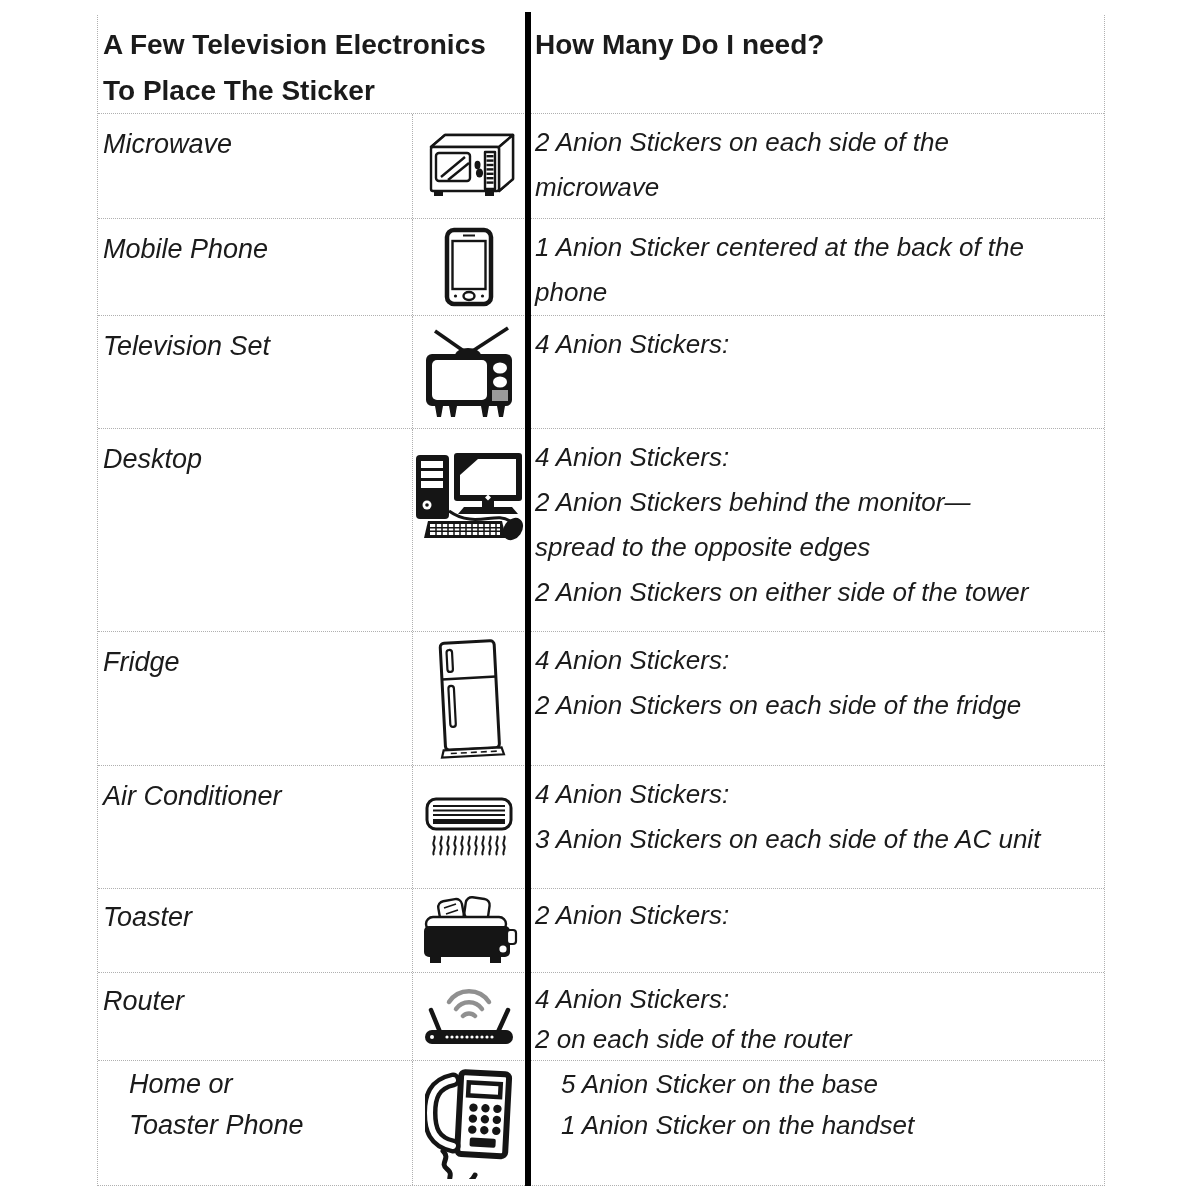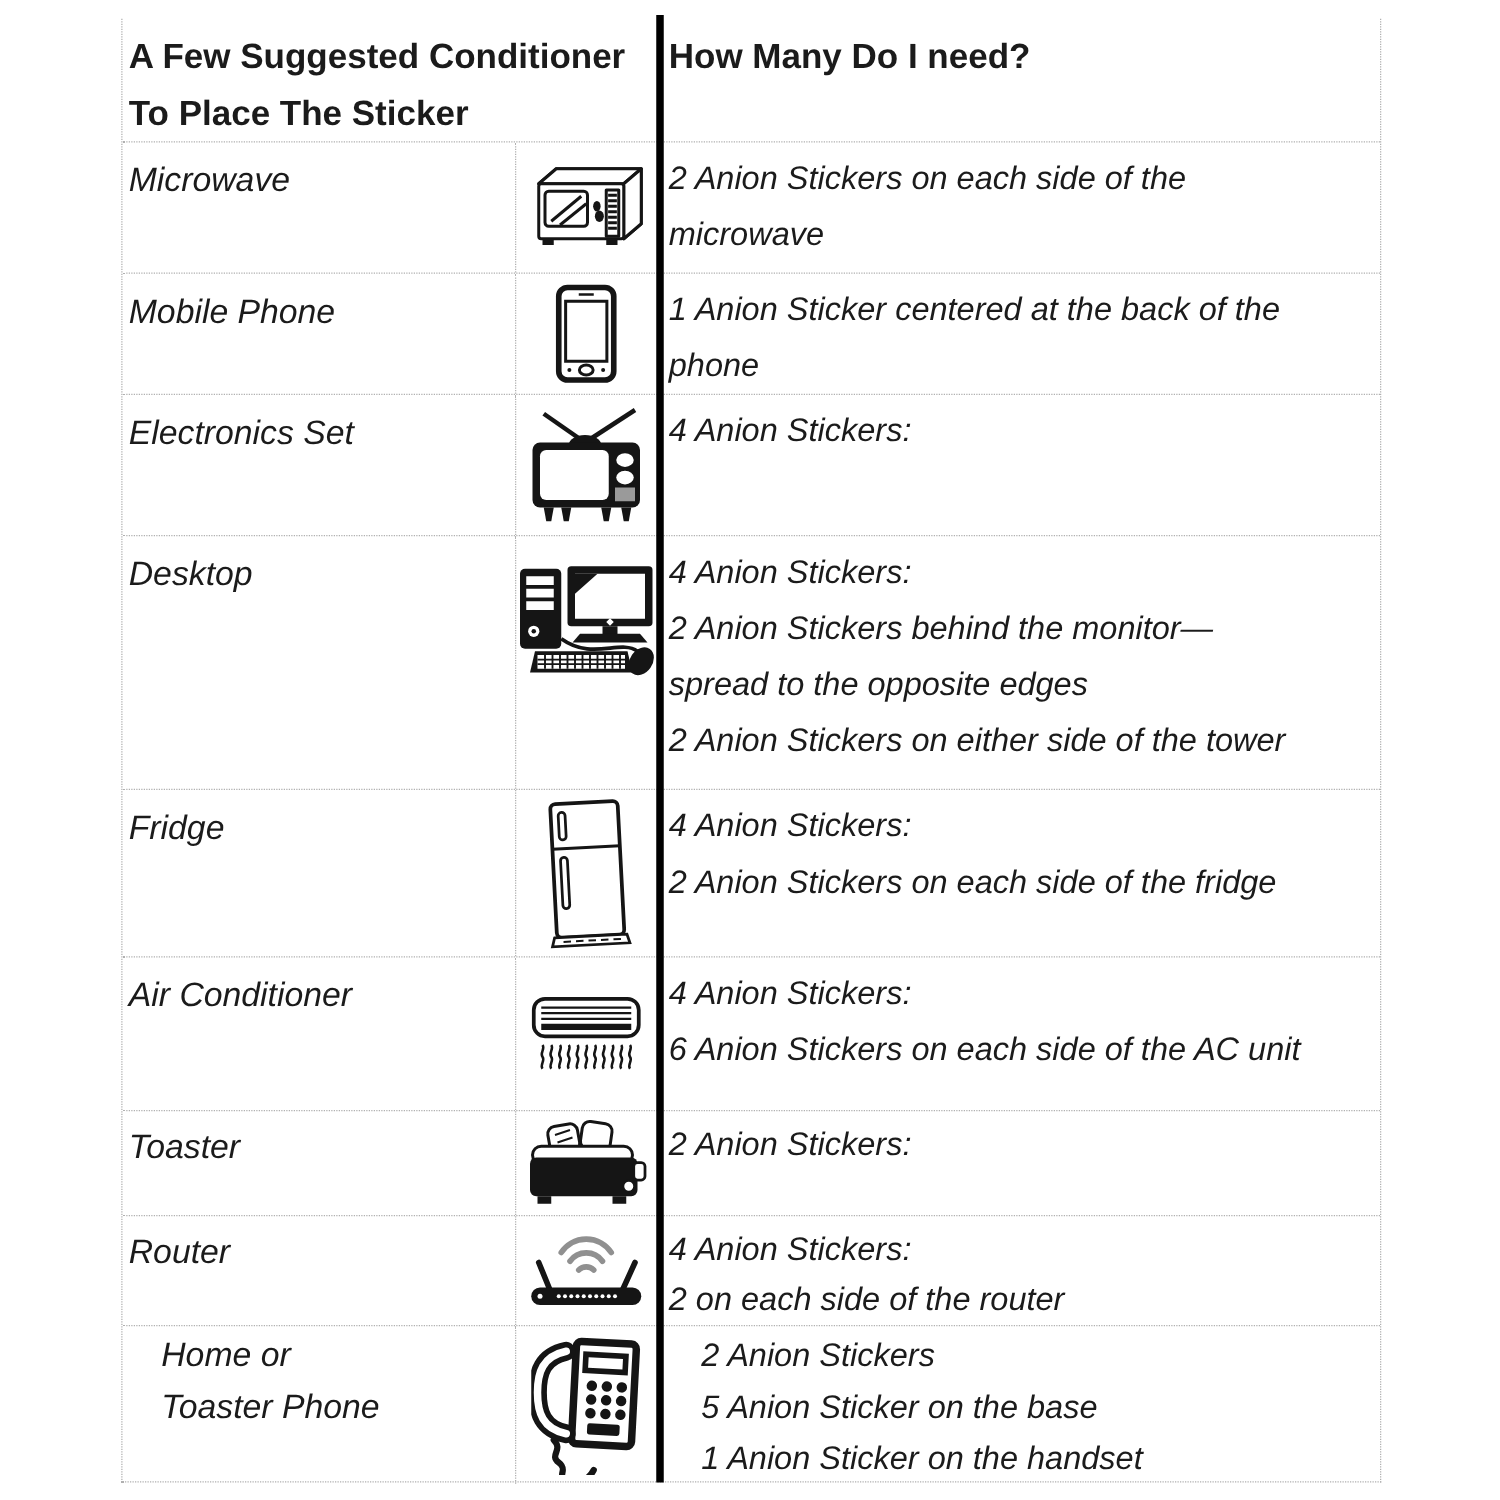--- a/index.html
+++ b/index.html
@@ -46,21 +46,21 @@
   svg{display:block;}
 </style>
 </head>
 <body>
 
 <div class="table">
   <div class="black-divider"></div>
 
   <div class="row header-row" style="height:98px">
     <div class="cell hcell hleft">
-      <div class="line">A Few Suggested Conditioner</div>
+      <div class="line">A Few Television Electronics</div>
       <div class="line">To Place The Sticker</div>
     </div>
     <div class="cell hcell hright">
       <div class="line">How Many Do I need?</div>
     </div>
   </div>
 
   <div class="row body" style="height:105px">
     <div class="cell label-cell">
         <div class="line">Microwave</div>
@@ -113,21 +113,21 @@
       </svg>
     </div>
     <div class="cell desc-cell">
       <div class="line">1 Anion Sticker centered at the back of the</div>
       <div class="line">phone</div>
     </div>
   </div>
 
   <div class="row body" style="height:113px">
     <div class="cell label-cell">
-        <div class="line">Electronics Set</div>
+        <div class="line">Television Set</div>
       </div>
     <div class="cell icon-cell">
       <svg width="96" height="92" viewBox="0 0 96 92">
         <line x1="47" y1="28" x2="14" y2="5" stroke="#151515" stroke-width="3.6"></line>
         <line x1="47" y1="28" x2="87" y2="2" stroke="#151515" stroke-width="3.6"></line>
         <ellipse cx="47" cy="30" rx="13" ry="8" fill="#151515"></ellipse>
         <rect x="5" y="28" width="86" height="52" rx="6" fill="#151515"></rect>
         <rect x="11" y="34" width="55" height="40" rx="5" fill="#fff"></rect>
         <ellipse cx="79" cy="42" rx="7" ry="5.5" fill="#fff"></ellipse>
         <ellipse cx="79" cy="56" rx="7" ry="5.5" fill="#fff"></ellipse>
@@ -205,21 +205,21 @@
     <div class="cell icon-cell">
       <svg width="88" height="60" viewBox="0 0 88 60">
         <rect x="2" y="2" width="84" height="30" rx="9" fill="#fff" stroke="#151515" stroke-width="3"></rect>
         <path d="M8,9h72M8,13.5h72M8,18h72" stroke="#151515" stroke-width="1.8"></path>
         <rect x="8" y="22" width="72" height="5" fill="#151515"></rect>
         <path fill="none" stroke="#151515" stroke-width="2" d="M9,39c2.5,3 -2.5,6.5 0,9.5c2.5,3 -2.5,6.5 0,9.5 M16,39c2.5,3 -2.5,6.5 0,9.5c2.5,3 -2.5,6.5 0,9.5 M23,39c2.5,3 -2.5,6.5 0,9.5c2.5,3 -2.5,6.5 0,9.5 M30,39c2.5,3 -2.5,6.5 0,9.5c2.5,3 -2.5,6.5 0,9.5 M37,39c2.5,3 -2.5,6.5 0,9.5c2.5,3 -2.5,6.5 0,9.5 M44,39c2.5,3 -2.5,6.5 0,9.5c2.5,3 -2.5,6.5 0,9.5 M51,39c2.5,3 -2.5,6.5 0,9.5c2.5,3 -2.5,6.5 0,9.5 M58,39c2.5,3 -2.5,6.5 0,9.5c2.5,3 -2.5,6.5 0,9.5 M65,39c2.5,3 -2.5,6.5 0,9.5c2.5,3 -2.5,6.5 0,9.5 M72,39c2.5,3 -2.5,6.5 0,9.5c2.5,3 -2.5,6.5 0,9.5 M79,39c2.5,3 -2.5,6.5 0,9.5c2.5,3 -2.5,6.5 0,9.5"></path>
       </svg>
     </div>
     <div class="cell desc-cell">
       <div class="line">4 Anion Stickers:</div>
-      <div class="line">6 Anion Stickers on each side of the AC unit</div>
+      <div class="line">3 Anion Stickers on each side of the AC unit</div>
     </div>
   </div>
 
   <div class="row body tight" style="height:84px">
     <div class="cell label-cell">
         <div class="line">Toaster</div>
       </div>
     <div class="cell icon-cell">
       <svg width="98" height="74" viewBox="0 0 98 74">
         <g fill="#fff" stroke="#151515" stroke-width="2.4" stroke-linejoin="round">
@@ -297,19 +297,18 @@
               <circle cx="72" cy="63" r="4.2"></circle>
             <rect x="46" y="71" width="26" height="9" rx="2"></rect>
           </g>
         </g>
         <path d="M28,13 C9,17 5,30 5,46 C5,62 9,75 28,79" fill="none" stroke="#151515" stroke-width="15" stroke-linecap="round"></path>
         <path d="M28,13 C9,17 5,30 5,46 C5,62 9,75 28,79" fill="none" stroke="#fff" stroke-width="6" stroke-linecap="round"></path>
         <path d="M18,84 c8,8 -4,12 4,18 c8,6 -2,10 6,14 c9,4 18,0 22,-8" fill="none" stroke="#151515" stroke-width="5" stroke-linecap="round"></path>
       </svg>
     </div>
     <div class="cell desc-cell">
-      <div class="line">2 Anion Stickers</div>
       <div class="line">5 Anion Sticker on the base</div>
       <div class="line">1 Anion Sticker on the handset</div>
     </div>
   </div>
 
 </div>
 
 </body></html>

